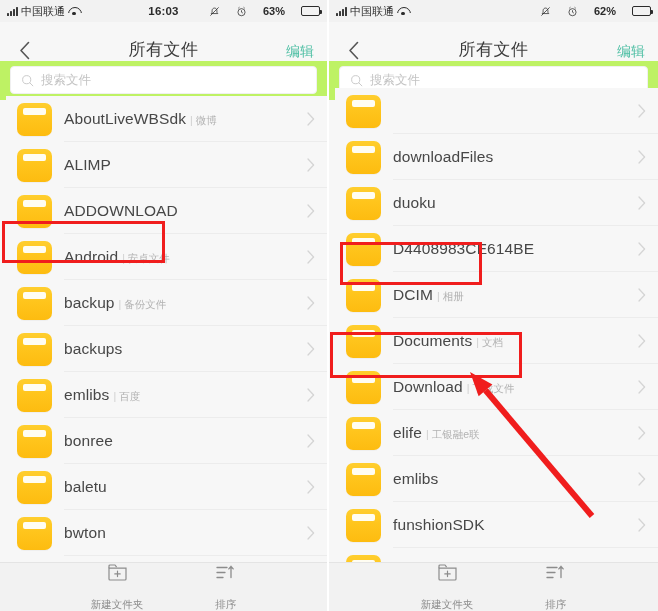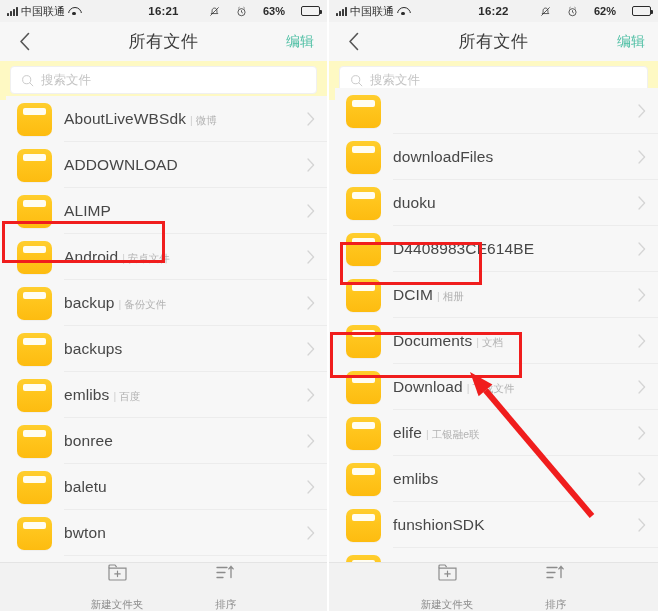--- a/index.html
+++ b/index.html
@@ -65,21 +65,21 @@
   .batt::after{
     content:""; position:absolute; right:-3.4px; top:2.6px;
     width:2px; height:4px; background:#2b2b2b; border-radius:0 1px 1px 0;
   }
   .batt .fill { height: 100%; background: #2b2b2b; border-radius: 1px; }
 
   
   .navbar {
     height: 39px;
     background: #f7f7f7;
-    display: flex; align-items: center;
+    display: flex; align-items: flex-end;
     padding: 0 13px;
     position: relative;
   }
   .back {
     width: 22px; height: 22px;
     display: flex; align-items: center; justify-content: center;
     cursor: pointer;
   }
   .back svg { display:block; }
   .nav-title {
@@ -89,21 +89,21 @@
   }
   .nav-edit {
     margin-left: auto;
     font-size: 14px;
     color: #4ebfa4;
     cursor: pointer;
     position: relative; z-index: 2;
   }
 
   
-  .search-wrap { padding: 5px 10px 6px; background: #fef9c3; }
+  .search-wrap { padding: 5px 10px 6px; background: #bef264; }
   .searchbar {
     height: 28px;
     background: #ffffff;
     border-radius: 4px;
     display: flex; align-items: center;
     padding: 0 10px; gap: 7px;
     border: 1px solid #f0f0f0;
   }
   .search-ic { width: 13px; height: 13px; flex: none; }
   .search-ph { font-size: 12.5px; color: #c4c4c4; }
@@ -189,21 +189,21 @@
       <div class="sb-left">
         <span class="sig">
             <i></i>
             <i></i>
             <i></i>
             <i></i>
           </span>
         <span class="carrier">中国联通</span>
         <span class="wifi"></span>
       </div>
-      <div class="sb-center">16:21</div>
+      <div class="sb-center">16:03</div>
       <div class="sb-right">
         <svg class="icn-mute" viewBox="0 0 16 16">
           <path d="M4.5 6.6c0-2 1.6-3.6 3.5-3.6s3.5 1.6 3.5 3.6v2.6l1.3 1.8H3.2l1.3-1.8z" fill="none" stroke="#2b2b2b" stroke-width="1.1"></path>
           <line x1="2" y1="14" x2="14" y2="2" stroke="#2b2b2b" stroke-width="1.1"></line>
         </svg>
         <svg class="icn-alarm" viewBox="0 0 16 16">
           <circle cx="8" cy="9" r="5.2" fill="none" stroke="#2b2b2b" stroke-width="1.1"></circle>
           <path d="M8 6.2V9l2 1.3" fill="none" stroke="#2b2b2b" stroke-width="1.1"></path>
           <path d="M3.3 3.2L5 1.8M12.7 3.2L11 1.8" stroke="#2b2b2b" stroke-width="1.1"></path>
         </svg>
@@ -239,30 +239,30 @@
             <span class="r-name">AboutLiveWBSdk</span>
             <span class="r-sub"><span class="bar">|</span>微博</span>
           </span>
           <svg class="chev" width="8" height="14" viewBox="0 0 8 14">
             <path d="M1 1l5.6 6L1 13" fill="none" stroke="#b9b9b9" stroke-width="1.3" stroke-linecap="round" stroke-linejoin="round"></path>
           </svg>
         </div>
         <div class="row">
           <span class="folder"></span>
           <span class="row-text">
+            <span class="r-name">ALIMP</span>
+          </span>
+          <svg class="chev" width="8" height="14" viewBox="0 0 8 14">
+            <path d="M1 1l5.6 6L1 13" fill="none" stroke="#b9b9b9" stroke-width="1.3" stroke-linecap="round" stroke-linejoin="round"></path>
+          </svg>
+        </div>
+        <div class="row">
+          <span class="folder"></span>
+          <span class="row-text">
             <span class="r-name">ADDOWNLOAD</span>
-          </span>
-          <svg class="chev" width="8" height="14" viewBox="0 0 8 14">
-            <path d="M1 1l5.6 6L1 13" fill="none" stroke="#b9b9b9" stroke-width="1.3" stroke-linecap="round" stroke-linejoin="round"></path>
-          </svg>
-        </div>
-        <div class="row">
-          <span class="folder"></span>
-          <span class="row-text">
-            <span class="r-name">ALIMP</span>
           </span>
           <svg class="chev" width="8" height="14" viewBox="0 0 8 14">
             <path d="M1 1l5.6 6L1 13" fill="none" stroke="#b9b9b9" stroke-width="1.3" stroke-linecap="round" stroke-linejoin="round"></path>
           </svg>
         </div>
         <div class="row">
           <span class="folder"></span>
           <span class="row-text">
             <span class="r-name">Android</span>
             <span class="r-sub"><span class="bar">|</span>安卓文件</span>
@@ -359,21 +359,20 @@
       <div class="sb-left">
         <span class="sig">
             <i></i>
             <i></i>
             <i></i>
             <i></i>
           </span>
         <span class="carrier">中国联通</span>
         <span class="wifi"></span>
       </div>
-      <div class="sb-center">16:22</div>
       <div class="sb-right">
         <svg class="icn-mute" viewBox="0 0 16 16">
           <path d="M4.5 6.6c0-2 1.6-3.6 3.5-3.6s3.5 1.6 3.5 3.6v2.6l1.3 1.8H3.2l1.3-1.8z" fill="none" stroke="#2b2b2b" stroke-width="1.1"></path>
           <line x1="2" y1="14" x2="14" y2="2" stroke="#2b2b2b" stroke-width="1.1"></line>
         </svg>
         <svg class="icn-alarm" viewBox="0 0 16 16">
           <circle cx="8" cy="9" r="5.2" fill="none" stroke="#2b2b2b" stroke-width="1.1"></circle>
           <path d="M8 6.2V9l2 1.3" fill="none" stroke="#2b2b2b" stroke-width="1.1"></path>
           <path d="M3.3 3.2L5 1.8M12.7 3.2L11 1.8" stroke="#2b2b2b" stroke-width="1.1"></path>
         </svg>

